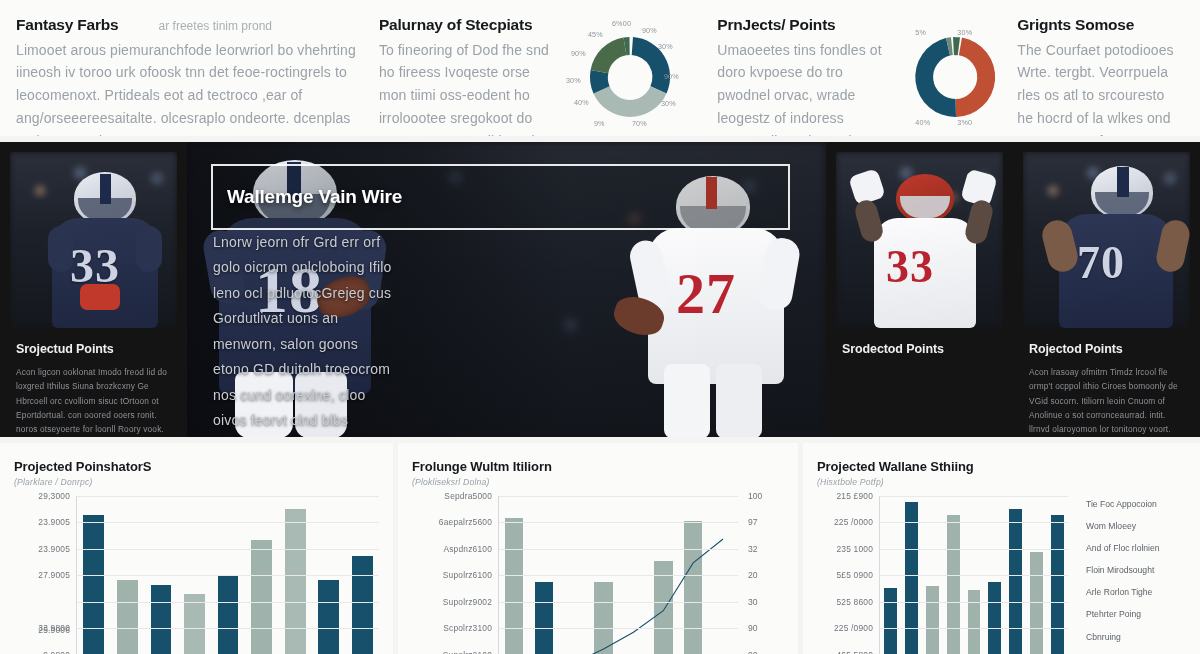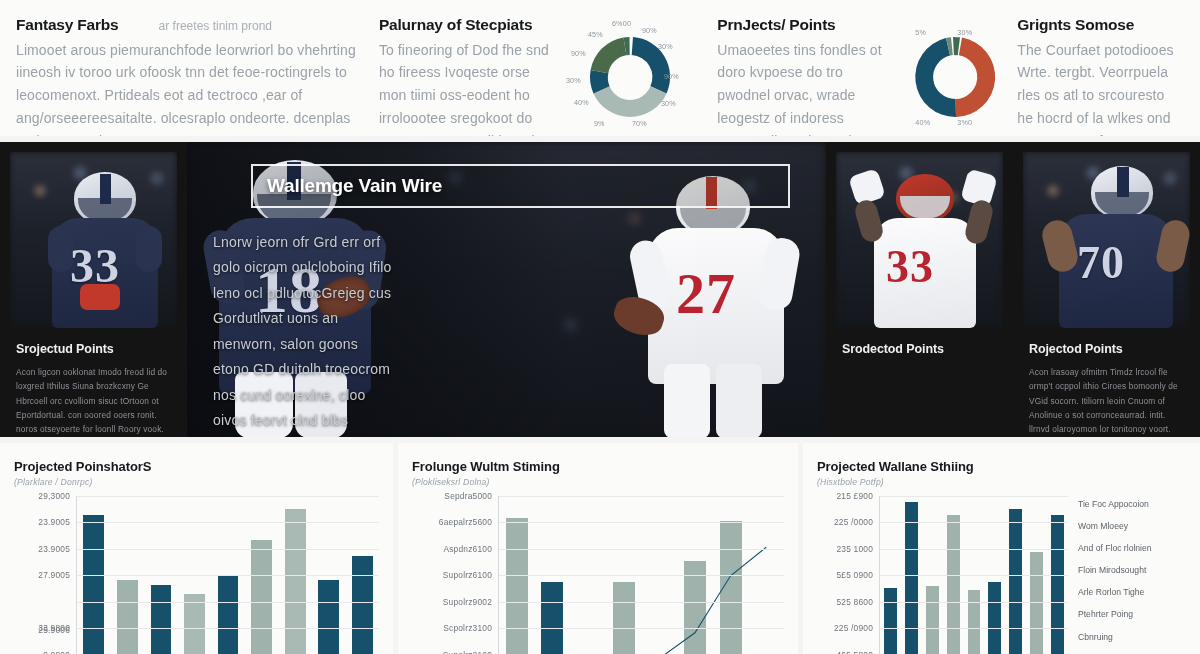--- a/index.html
+++ b/index.html
@@ -103,21 +103,21 @@
     margin:14px 0 9px 16px;
   }
   .card-p {
     color:#8d9297; font-size:8.3px; line-height:1.72; margin:0 16px; letter-spacing:0.15px;
   }
 
   
   .hero-center { position:relative; }
   .hero-titlebox {
     position:absolute; left:24px; top:22px; right:36px;
-    border:2px solid rgba(255,255,255,.9); padding:9px 14px; background:rgba(12,14,18,.18);margin-left:40px;
+    border:2px solid rgba(255,255,255,.9); padding:20px 14px; background:rgba(12,14,18,.18);
   }
   .hero-titlebox span {
     color:#fff; font-size:19px; font-weight:bold; letter-spacing:-0.2px;
     text-shadow:0 2px 5px rgba(0,0,0,.55);
   }
   .hero-p {
     position:absolute; left:26px; top:88px; width:180px;
     color:#c8ccd2; font-size:14px; line-height:1.82; letter-spacing:0.2px;
     text-shadow:0 1px 3px rgba(0,0,0,.7);
   }
@@ -146,21 +146,21 @@
   .gline { position:absolute; left:0; right:0; height:1px; background:#e6e8ea; }
 
   .bars { position:absolute; left:0; right:0; bottom:0; top:0; display:flex; align-items:flex-end; }
   .bslot { flex:1 1 0; display:flex; justify-content:center; align-items:flex-end; height:100%; }
   .bar { width:62%; }
 
   .r-ylab-col { width:46px; flex:0 0 46px; position:relative; }
   .r-ylab { position:absolute; left:10px; font-size:8.6px; color:#6f767c; transform:translateY(-50%); }
 
   .legend-col { width:118px; flex:0 0 118px; padding-left:10px; padding-top:4px; }
-  .lg-item { font-size:8.6px; color:#5c6368; line-height:1; margin-bottom:13.5px; white-space:nowrap; }
+  .lg-item { font-size:8.6px; color:#5c6368; line-height:1; margin-bottom:13.5px; white-space:nowrap;margin-left:8px; }
 
   .lineover { position:absolute; inset:0; overflow:visible; }
 </style>
 </head>
 <body>
 
 <div class="page">
 
   <div class="header">
 
@@ -378,21 +378,21 @@
             <div class="gline" style="top: 33.3333%;"></div>
             <div class="gline" style="top: 50%;"></div>
             <div class="gline" style="top: 66.6667%;"></div>
             <div class="gline" style="top: 83.3333%;"></div>
           </div>
       </div>
 
     </div>
 
     <div class="chart-card b">
-      <div class="ch-title">Frolunge Wultm Stiming</div>
+      <div class="ch-title">Frolunge Wultm Itiliorn</div>
       <div class="ch-sub">(Plokliseksrl Dolna)</div>
       <div class="plot">
         <div class="ylab-col wide" id="b-ycol">
             <span class="ylab" style="top: 0%;">Sepdra5000</span>
             <span class="ylab" style="top: 16.6667%;">6aepalrz5600</span>
             <span class="ylab" style="top: 33.3333%;">Aspdnz6100</span>
             <span class="ylab" style="top: 50%;">Supolrz6100</span>
             <span class="ylab" style="top: 66.6667%;">Supolrz9002</span>
             <span class="ylab" style="top: 83.3333%;">Scpolrz3100</span>
             <span class="ylab" style="top: 100%;">Supolrz2100</span>
@@ -420,20 +420,29 @@
             </div>
           <svg class="lineover" id="b-line" preserveAspectRatio="none" viewBox="0 0 100 100">
               <polyline points="6.25,86.00 18.75,78.00 31.25,70.00 43.75,64.00 56.25,57.00 68.75,48.00 81.25,28.00 93.75,18.00" fill="none" stroke="#16506b" stroke-width="1.1" vector-effect="non-scaling-stroke"></polyline>
             </svg>
         <div class="gline" style="top: 0%;"></div>
             <div class="gline" style="top: 16.6667%;"></div>
             <div class="gline" style="top: 33.3333%;"></div>
             <div class="gline" style="top: 50%;"></div>
             <div class="gline" style="top: 66.6667%;"></div>
             <div class="gline" style="top: 83.3333%;"></div>
+          </div>
+        <div class="r-ylab-col" id="b-rycol">
+            <span class="r-ylab" style="top: 0%;">100</span>
+            <span class="r-ylab" style="top: 16.6667%;">97</span>
+            <span class="r-ylab" style="top: 33.3333%;">32</span>
+            <span class="r-ylab" style="top: 50%;">20</span>
+            <span class="r-ylab" style="top: 66.6667%;">30</span>
+            <span class="r-ylab" style="top: 83.3333%;">90</span>
+            <span class="r-ylab" style="top: 100%;">90</span>
           </div>
       </div>
 
     </div>
 
     <div class="chart-card c">
       <div class="ch-title">Projected Wallane Sthiing</div>
       <div class="ch-sub">(Hisxtbole Potfp)</div>
       <div class="plot">
         <div class="ylab-col" id="c-ycol">

